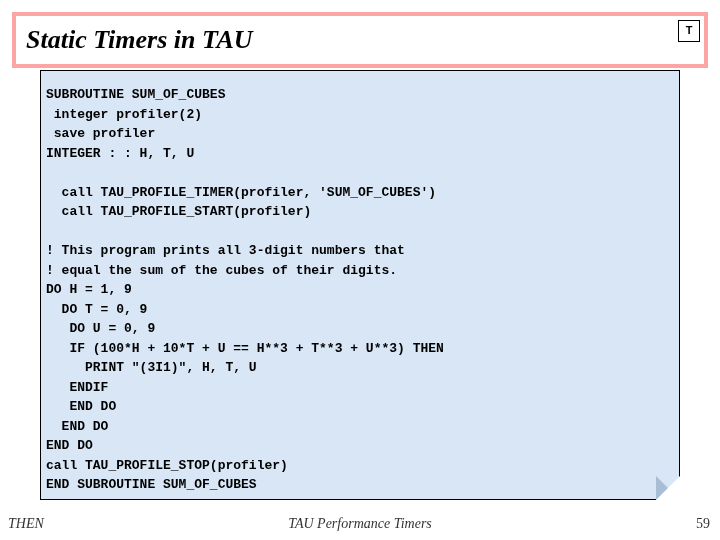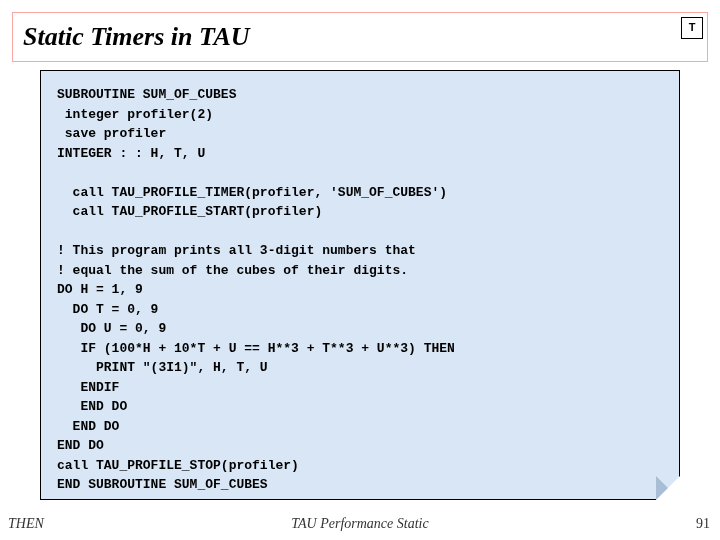--- a/index.html
+++ b/index.html
@@ -17,21 +17,21 @@
     height: 540px;
     position: relative;
     box-sizing: border-box;
   }
   .title-bar {
     position: absolute;
     top: 12px;
     left: 12px;
     right: 12px;
     height: 48px;
-    border: 1px solid #fca5a5;
+    border: 4px solid #fca5a5;
     background: #ffffff;
     display: flex;
     align-items: center;
     padding-left: 10px;
   }
   .title-text {
     font-style: italic;
     font-weight: bold;
     font-size: 26px;
     color: #000000;
@@ -52,21 +52,21 @@
     font-family: sans-serif;
   }
   .code-box {
     position: absolute;
     top: 70px;
     left: 40px;
     right: 40px;
     bottom: 40px;
     background: #d9e6f5;
     border: 1px solid #000000;
-    padding: 14px 16px;
+    padding: 14px 5px;
     box-sizing: border-box;
   }
   .fold {
     position: absolute;
     right: -1px;
     bottom: -1px;
     width: 0;
     height: 0;
     border-style: solid;
     border-width: 0 0 24px 24px;
@@ -151,17 +151,17 @@
   END DO
 END DO
 call TAU_PROFILE_STOP(profiler)
 END SUBROUTINE SUM_OF_CUBES</div>
     <div class="fold-tri"></div>
     <div class="fold"></div>
   </div>
 
   <div class="footer">
     <span class="footer-left">THEN</span>
-    <span class="footer-center">TAU Performance Static</span>
-    <span class="footer-right">91</span>
+    <span class="footer-center">TAU Performance Timers</span>
+    <span class="footer-right">59</span>
   </div>
 
 </div>
 
 </body></html>

